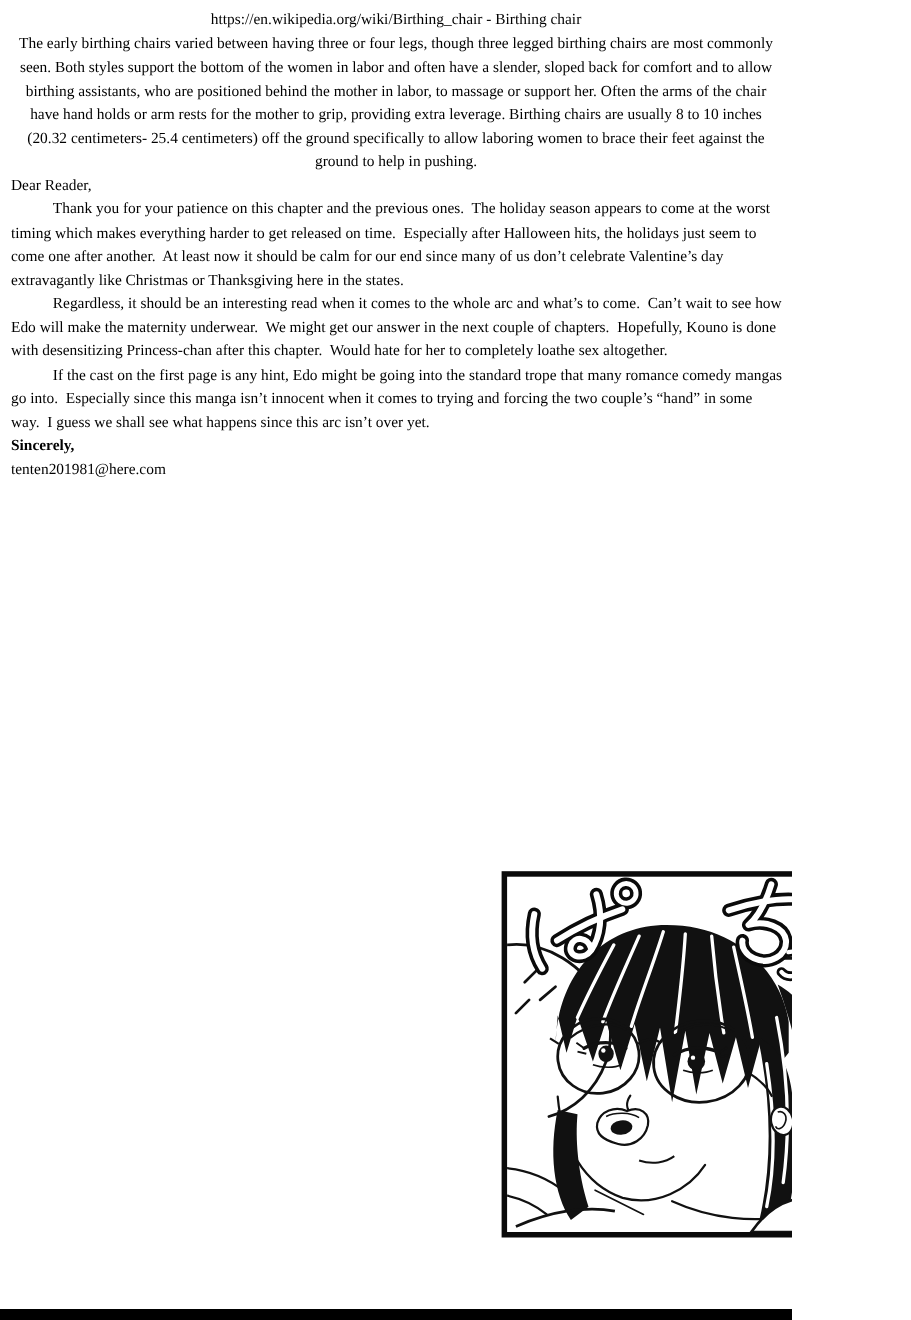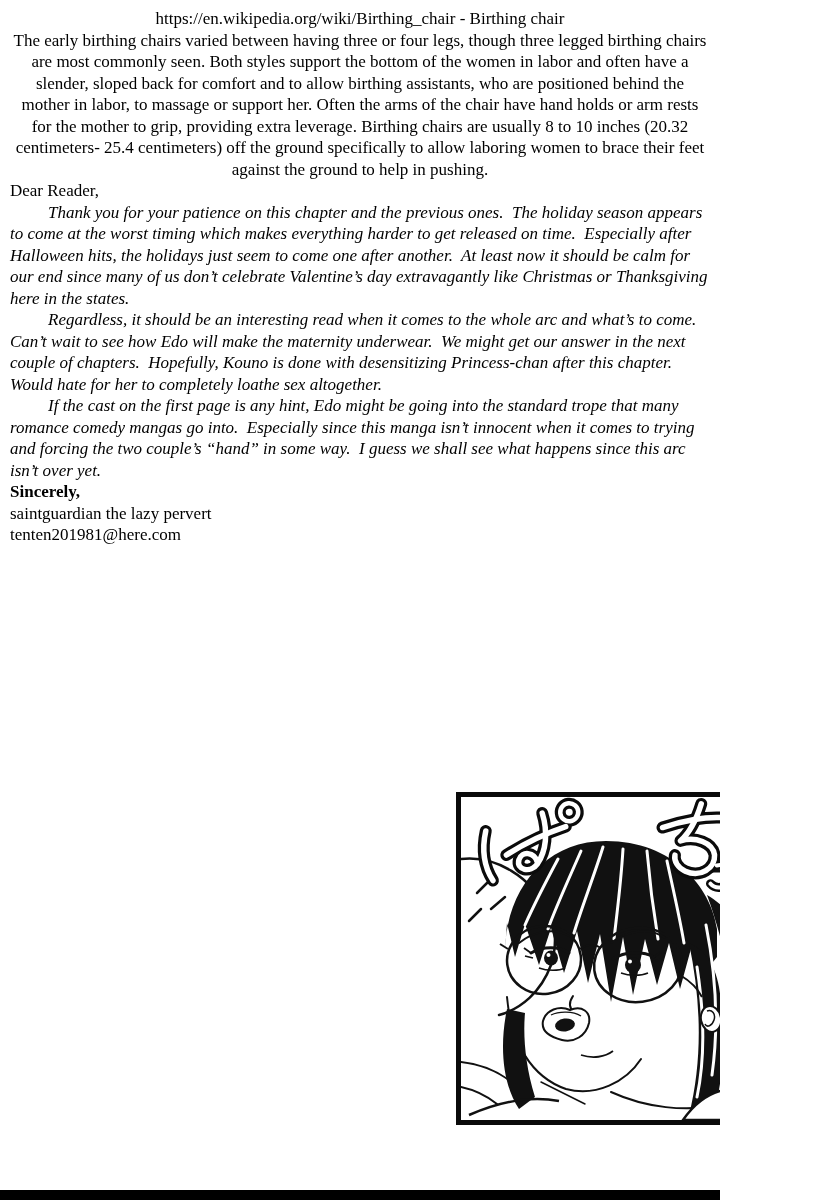--- a/index.html
+++ b/index.html
@@ -2,28 +2,28 @@
 <html><head>
 <meta charset="utf-8">
 <style>
   html,body{margin:0;padding:0;background:#ffffff;}
   .page{
     position:relative;
     width:720px;height:1200px;
     background:#ffffff;
     color:#000;
     font-family:"Liberation Serif","DejaVu Serif",serif;
-    font-size:17px;line-height:21.5px;
+    font-size:14px;line-height:21.5px;
     overflow:hidden;
   }
   .page p{margin:0;padding:0;}
   .header{padding:8px 12px 0 12px;text-align:center;}
   .letter{padding:0 7px 0 10px;}
   .salutation{margin-top:26px;}
-  .par{margin-top:20px;text-indent:38px;white-space:pre-wrap;font-style:italic;}
+  .par{margin-top:20px;text-indent:38px;white-space:pre-wrap;}
   .closing{margin-top:21px;font-weight:bold;}
   .sig-name{margin-top:22px;}
   .sig-email{margin-top:0;}
   .panel{
     position:absolute;left:456px;top:792px;
     width:281px;height:323px;
     border:5px solid #0a0a0a;background:#fff;
   }
   .panel svg{display:block;}
   .bottom-bar{
@@ -39,21 +39,20 @@
     <p>https://en.wikipedia.org/wiki/Birthing_chair - Birthing chair</p>
     <p>The early birthing chairs varied between having three or four legs, though three legged birthing chairs are most commonly seen. Both styles support the bottom of the women in labor and often have a slender, sloped back for comfort and to allow birthing assistants, who are positioned behind the mother in labor, to massage or support her. Often the arms of the chair have hand holds or arm rests for the mother to grip, providing extra leverage. Birthing chairs are usually 8 to 10 inches (20.32 centimeters- 25.4 centimeters) off the ground specifically to allow laboring women to brace their feet against the ground to help in pushing.</p>
   </div>
 
   <div class="letter">
     <p class="salutation">Dear Reader,</p>
     <p class="par">Thank you for your patience on this chapter and the previous ones.  The holiday season appears to come at the worst timing which makes everything harder to get released on time.  Especially after Halloween hits, the holidays just seem to come one after another.  At least now it should be calm for our end since many of us don’t celebrate Valentine’s day extravagantly like Christmas or Thanksgiving here in the states.</p>
     <p class="par">Regardless, it should be an interesting read when it comes to the whole arc and what’s to come.  Can’t wait to see how Edo will make the maternity underwear.  We might get our answer in the next couple of chapters.  Hopefully, Kouno is done with desensitizing Princess-chan after this chapter.  Would hate for her to completely loathe sex altogether.</p>
     <p class="par">If the cast on the first page is any hint, Edo might be going into the standard trope that many romance comedy mangas go into.  Especially since this manga isn’t innocent when it comes to trying and forcing the two couple’s “hand” in some way.  I guess we shall see what happens since this arc isn’t over yet.</p>
     <p class="closing">Sincerely,</p>
-    <p class="sig-name">saintguardian the lazy pervert</p>
     <p class="sig-email">tenten201981@here.com</p>
   </div>
 
   <div class="panel">
     <svg viewBox="0 0 281 323" width="281" height="323">
 
       <g fill="none" stroke="#111" stroke-width="2.5" stroke-linecap="round">
         <path d="M0,62 C35,58 70,80 88,115 C95,130 96,150 90,168"></path>
         <path d="M90,168 C80,195 60,212 38,218"></path>
         <path d="M16,96 L28,84"></path>

